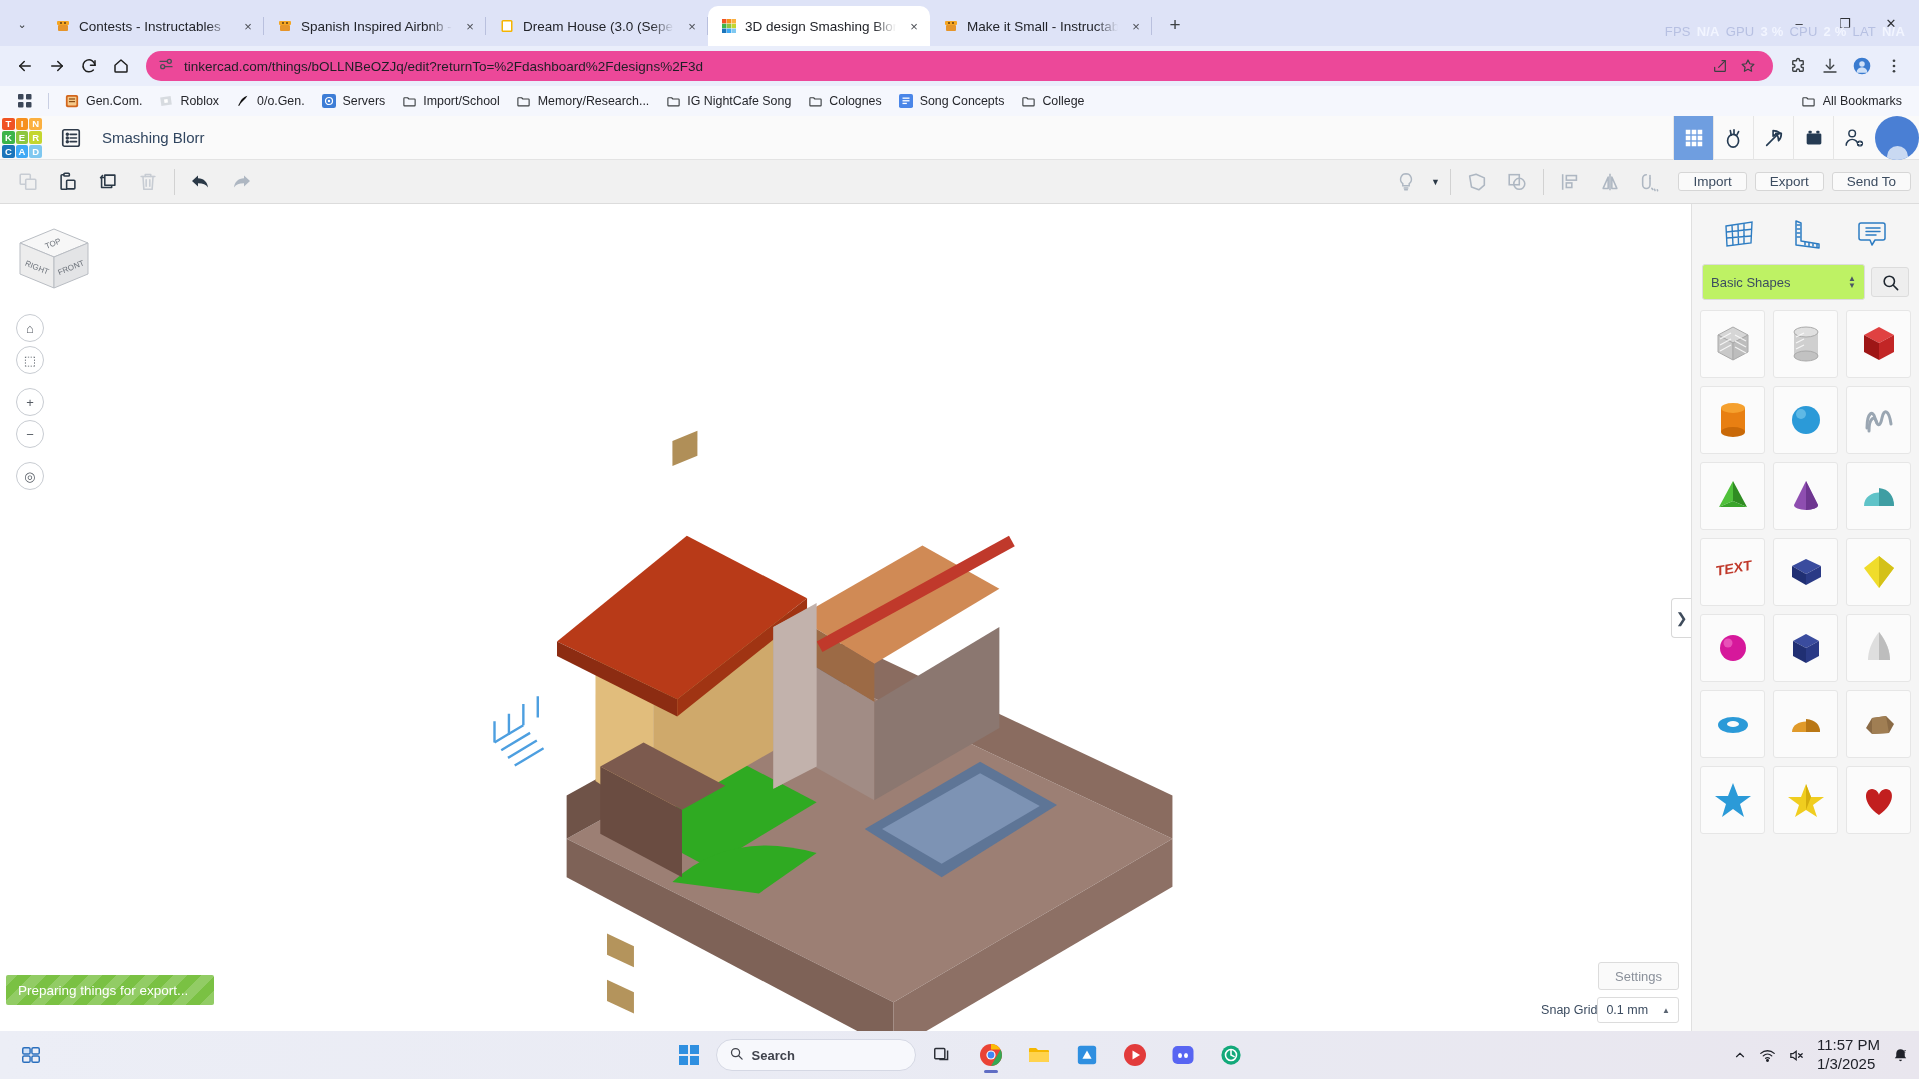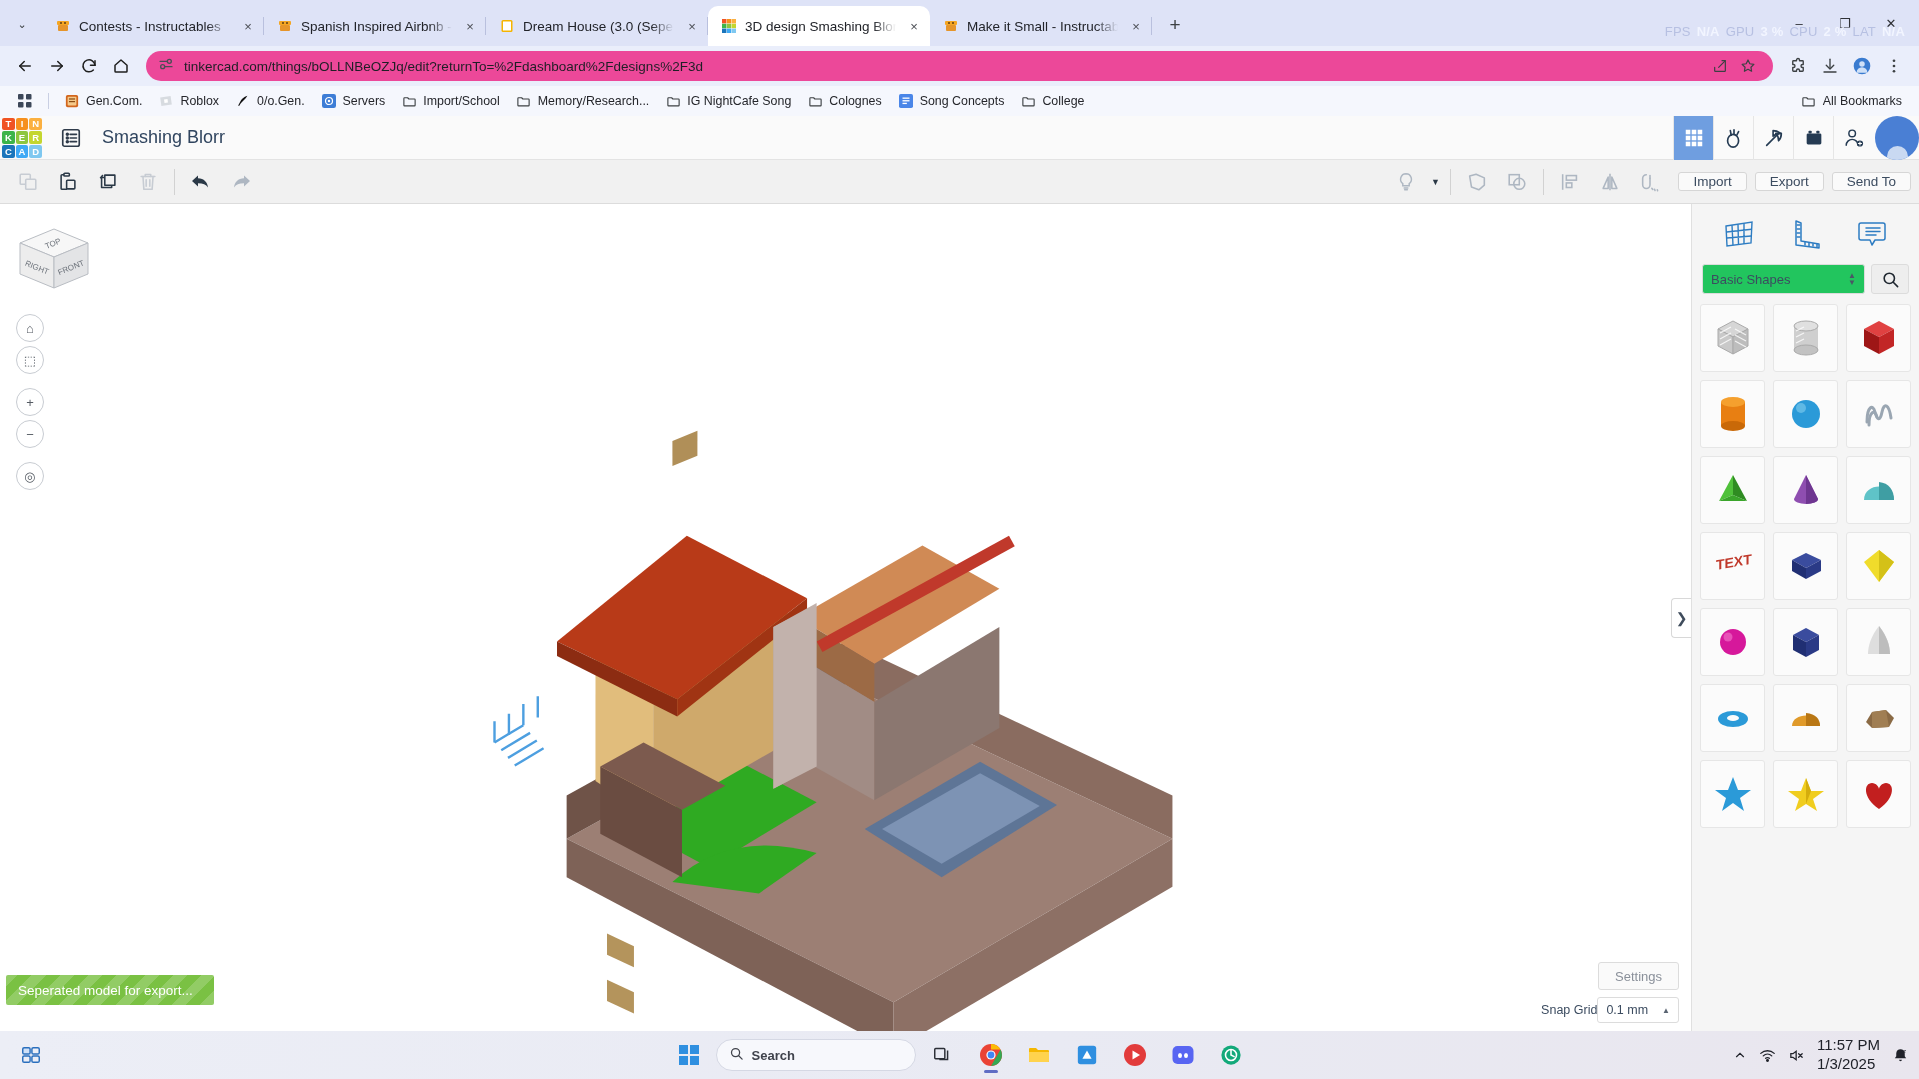--- a/index.html
+++ b/index.html
@@ -75,21 +75,21 @@
   .folder-ico svg { display: block; }
 
   
   .app { flex: 1 1 auto; display: flex; flex-direction: column; background: #fff; min-height: 0; }
 
   .tc-header { height: 44px; background: #fafafa; border-bottom: 1px solid #e3e3e3; display: flex; align-items: center; }
   .tc-logo { width: 44px; height: 44px; display: grid; grid-template-columns: repeat(3, 1fr); grid-template-rows: repeat(3, 1fr);
              gap: 1px; padding: 2px; }
   .tc-logo span { display: flex; align-items: center; justify-content: center; color: #fff; font-weight: 700; font-size: 9.5px; border-radius: 2px; }
   .tc-doc-ico { width: 34px; height: 44px; display: flex; align-items: center; justify-content: center; margin-left: 10px; }
-  .tc-title { font-size: 18px; color: #30455f; margin-left: 14px; font-weight: 400; }
+  .tc-title { font-size: 15px; color: #30455f; margin-left: 14px; font-weight: 400; }
   .tc-head-right { margin-left: auto; display: flex; align-items: center; height: 44px; }
   .tc-hbtn { width: 40px; height: 44px; display: flex; align-items: center; justify-content: center;
              border-left: 1px solid #e6e6e6; color: #253b53; }
   .tc-hbtn.active { background: #6f9ee0; color: #fff; }
   .tc-avatar { width: 44px; height: 44px; border-radius: 50%; background: #4a7fd4; display: flex; align-items: flex-end;
                justify-content: center; overflow: hidden; margin-left: 2px; }
   .tc-avatar i { display: block; width: 21px; height: 21px; border-radius: 50%; background: #c9d9f2; margin-bottom: -7px;
                  box-shadow: 0 17px 0 2px #c9d9f2; }
 
   .tc-toolbar { height: 44px; background: #f1f1f1; border-bottom: 1px solid #dcdcdc; display: flex; align-items: center; padding: 0 8px; }
@@ -132,21 +132,21 @@
     border-radius: 4px 0 0 4px; display: flex; align-items: center; justify-content: center;
     color: #3f4c5c; font-size: 14px; z-index: 5;
   }
 
   
   .shapes-panel { width: 228px; flex: 0 0 228px; border-left: 1px solid #e0e0e0; background: #f5f5f5;
                   display: flex; flex-direction: column; min-height: 0; }
   .sp-top { height: 60px; display: flex; align-items: center; justify-content: space-around; padding: 0 14px; }
   .sp-top-ico { width: 38px; height: 38px; display: flex; align-items: center; justify-content: center; color: #2d7cc2; }
   .sp-search-row { display: flex; align-items: center; gap: 6px; padding: 0 10px 10px; }
-  .sp-select { flex: 1 1 auto; height: 30px; background: #22c55e; border: 1px solid #dcdcdc; border-radius: 3px;
+  .sp-select { flex: 1 1 auto; height: 36px; background: #bef264; border: 1px solid #dcdcdc; border-radius: 3px;
                display: flex; align-items: center; justify-content: space-between; padding: 0 8px; font-size: 13px; color: #3c4c60; gap: 8px; }
   .sp-select i { font-style: normal; font-size: 8px; line-height: .9; color: #4a5665; display: flex; flex-direction: column; }
   .sp-search { width: 38px; height: 30px; background: #eeeeee; border: 1px solid #dcdcdc; border-radius: 3px;
                display: flex; align-items: center; justify-content: center; color: #1f2730; }
   .sp-grid { flex: 1 1 auto; overflow: hidden; padding: 0 8px; display: grid; grid-template-columns: repeat(3, 1fr);
              gap: 8px; align-content: start; }
   .sp-cell { height: 68px; background: #fbfbfb; border: 1px solid #e6e6e6; border-radius: 3px;
              display: flex; align-items: center; justify-content: center; }
   .sp-cell svg { display: block; }
 
@@ -683,21 +683,21 @@
             <g stroke="#4d9fe0" stroke-width="2.5" fill="none">
               <path d="M455 560 l30 -18 M462 568 l30 -18 M469 576 l30 -18 M476 584 l30 -18"></path>
               <path d="M455 560 l0 -22 M485 542 l0 -22 M470 552 l0 -22 M500 534 l0 -22"></path>
             </g>
 
             <polygon points="745,440 760,432 760,600 745,608" fill="#b0a09a"></polygon>
             <polygon points="745,440 790,415 790,585 745,608" fill="#c2b2ac"></polygon>
           </svg>
         </div>
 
-        <div class="toast">Seperated model for export...</div>
+        <div class="toast">Preparing things for export...</div>
 
         <div class="canvas-bottom">
           <div class="settings-btn">Settings</div>
           <div class="snaprow">
             <span>Snap Grid</span>
             <span class="snapsel">
               <span>0.1 mm</span>
               <i>▲</i>
             </span>
           </div>

